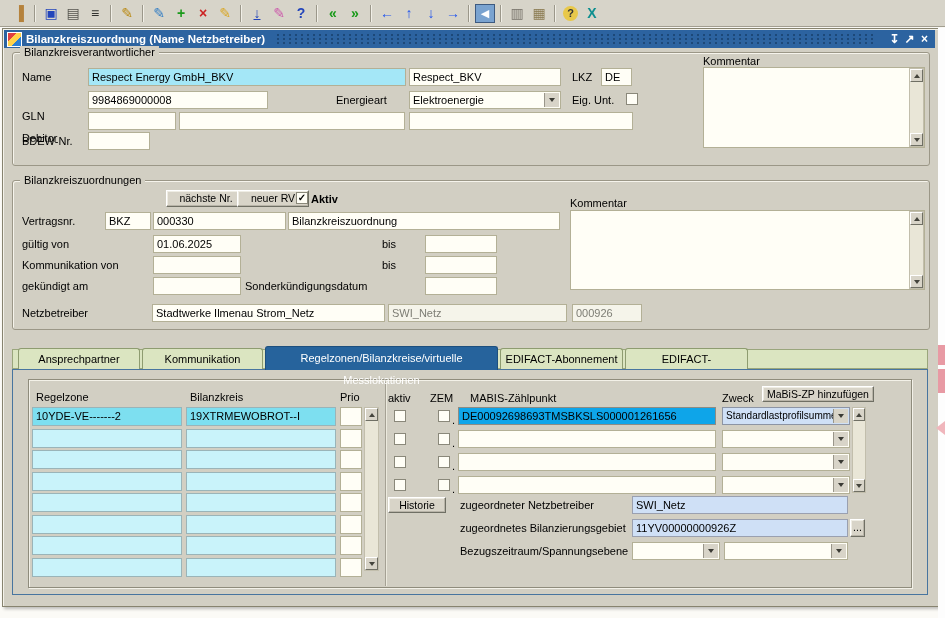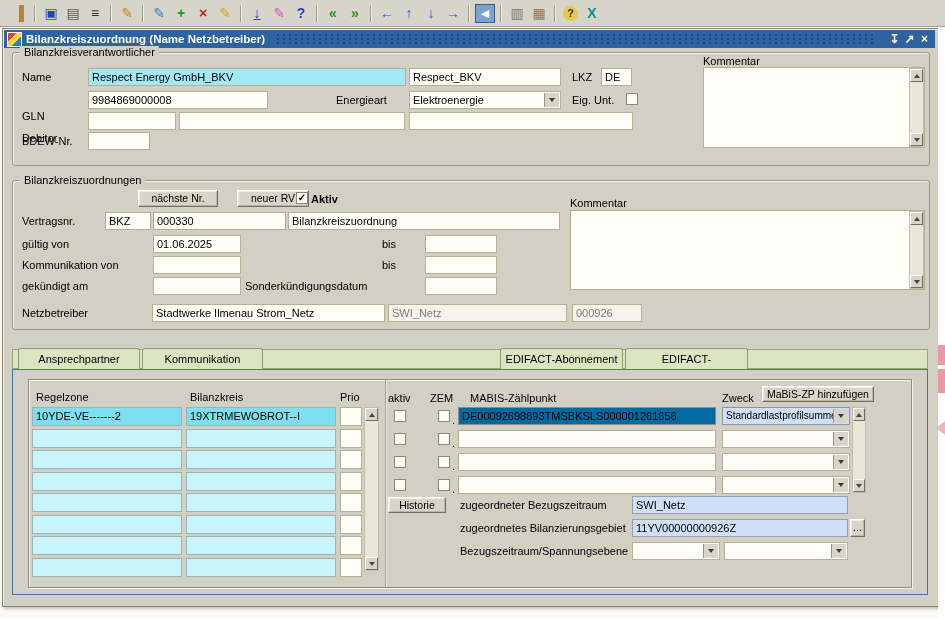--- a/index.html
+++ b/index.html
@@ -159,21 +159,21 @@
   <div class="fld" style="left:88px;top:112px;width:88px;"></div>
   <div class="fld" style="left:179px;top:112px;width:226px;"></div>
   <div class="fld" style="left:409px;top:112px;width:224px;"></div>
 
   <div class="lbl" style="left:22px;top:135px;">BDEW-Nr.</div>
   <div class="fld" style="left:88px;top:132px;width:62px;"></div>
 
   <div class="gb" style="left:12px;top:180px;width:916px;height:148px;"></div>
   <div class="gb-title" style="left:20px;top:174px;">Bilanzkreiszuordnungen</div>
 
-  <div class="btn" style="left:138px;top:190px;width:80px;height:17px;">nächste Nr.</div>
+  <div class="btn" style="left:166px;top:190px;width:80px;height:17px;">nächste Nr.</div>
   <div class="btn" style="left:237px;top:190px;width:72px;height:17px;">neuer RV</div>
   <div class="cb" style="left:296px;top:192px;">✓</div>
   <div class="lbl" style="left:311px;top:193px;font-weight:bold;">Aktiv</div>
 
   <div class="lbl" style="left:570px;top:197px;">Kommentar</div>
   <div class="komm" style="left:570px;top:210px;width:355px;height:80px;"></div>
   <div class="sb" style="left:909px;top:211px;width:15px;height:78px;">
     <span class="sbtn" style="top:0;">
         <span class="tri up"></span>
       </span>
@@ -203,20 +203,21 @@
   <div class="fld" style="left:425px;top:277px;width:72px;"></div>
 
   <div class="lbl" style="left:22px;top:307px;">Netzbetreiber</div>
   <div class="fld" style="left:152px;top:304px;width:233px;">Stadtwerke Ilmenau Strom_Netz</div>
   <div class="fld dim" style="left:388px;top:304px;width:179px;">SWI_Netz</div>
   <div class="fld dim" style="left:572px;top:304px;width:70px;">000926</div>
 
   <div class="tabstrip"></div>
   <div class="tab" style="left:18px;width:122px;">Ansprechpartner</div>
   <div class="tab" style="left:142px;width:121px;">Kommunikation</div>
+  <div class="tab active" style="left:265px;width:233px;">Regelzonen/Bilanzkreise/virtuelle Messlokationen</div>
   <div class="tab" style="left:500px;width:123px;">EDIFACT-Abonnement</div>
   <div class="tab" style="left:625px;width:123px;">EDIFACT-Kommunikation</div>
 
   <div class="panel"></div>
   <div class="inpanel"></div>
   <div class="vdiv"></div>
 
   <div class="lbl z" style="left:36px;top:391px;">Regelzone</div>
   <div class="lbl z" style="left:190px;top:391px;">Bilanzkreis</div>
   <div class="lbl z" style="left:340px;top:391px;">Prio</div>
@@ -257,21 +258,21 @@
 
   <div class="lbl z" style="left:388px;top:392px;">aktiv</div>
   <div class="lbl z" style="left:430px;top:392px;">ZEM</div>
   <div class="lbl z" style="left:470px;top:392px;">MABIS-Zählpunkt</div>
   <div class="lbl z" style="left:722px;top:392px;">Zweck</div>
   <div class="btn z" style="left:762px;top:386px;width:112px;height:16px;">MaBiS-ZP hinzufügen</div>
   <div id="mabis-rows">
       <div class="cb z" style="left: 394px; top: 410px; width: 12px; height: 12px;"></div>
       <div class="cb z" style="left: 438px; top: 410px; width: 12px; height: 12px;"></div>
       <div class="lbl z" style="left: 452px; top: 414px; width: 4px;">.</div>
-      <div class="fld z" style="left: 458px; top: 407px; width: 258px; height: 18px; background: #0369a1; border-color: rgb(140, 140, 132);">DE00092698693TMSBKSLS000001261656</div>
+      <div class="fld z" style="left: 458px; top: 407px; width: 258px; height: 18px; background: #0ea5e9; border-color: rgb(140, 140, 132);">DE00092698693TMSBKSLS000001261656</div>
       <div class="fld z" style="left: 722px; top: 407px; width: 128px; height: 18px; padding-right: 16px; font-size: 10px; background: rgb(207, 224, 246); border-color: rgb(140, 148, 164);"><span>Standardlastprofilsumme</span><span class="dd-btn">
           <span class="tri dn"></span>
         </span></div>
       <div class="cb z" style="left: 394px; top: 433px; width: 12px; height: 12px;"></div>
       <div class="cb z" style="left: 438px; top: 433px; width: 12px; height: 12px;"></div>
       <div class="lbl z" style="left: 452px; top: 437px; width: 4px;">.</div>
       <div class="fld z" style="left: 458px; top: 430px; width: 258px; height: 18px;"></div>
       <div class="fld z" style="left: 722px; top: 430px; width: 128px; height: 18px; padding-right: 16px; font-size: 10px;"><span></span><span class="dd-btn">
           <span class="tri dn"></span>
         </span></div>
@@ -293,21 +294,21 @@
   <div class="sb z" style="left:852px;top:407px;width:14px;height:86px;">
     <span class="sbtn" style="top:0;">
         <span class="tri up"></span>
       </span>
     <span class="sbtn" style="bottom:0;top:auto;">
         <span class="tri dn"></span>
       </span>
   </div>
 
   <div class="btn z" style="left:388px;top:497px;width:58px;height:16px;">Historie</div>
-  <div class="lbl z" style="left:460px;top:499px;">zugeordneter Bezugszeitraum</div>
+  <div class="lbl z" style="left:460px;top:499px;">zugeordneter Netzbetreiber</div>
   <div class="fld bluebg z" style="left:632px;top:496px;width:216px;">SWI_Netz</div>
 
   <div class="lbl z" style="left:460px;top:522px;">zugeordnetes Bilanzierungsgebiet</div>
   <div class="fld bluebg z" style="left:632px;top:519px;width:216px;">11YV00000000926Z</div>
   <div class="btn z" style="left:850px;top:519px;width:15px;height:18px;">...</div>
 
   <div class="lbl z" style="left:460px;top:545px;">Bezugszeitraum/Spannungsebene</div>
   <div class="fld z" style="left:632px;top:542px;width:88px;padding-right:16px;">
     <span class="dd-btn">
         <span class="tri dn"></span>

